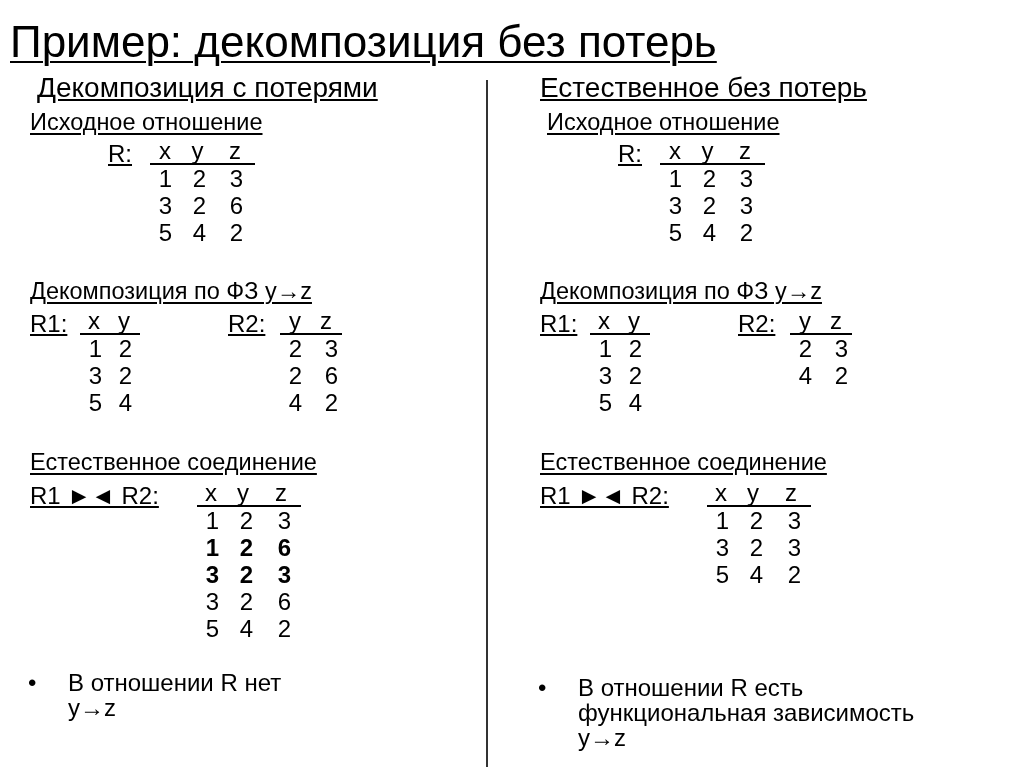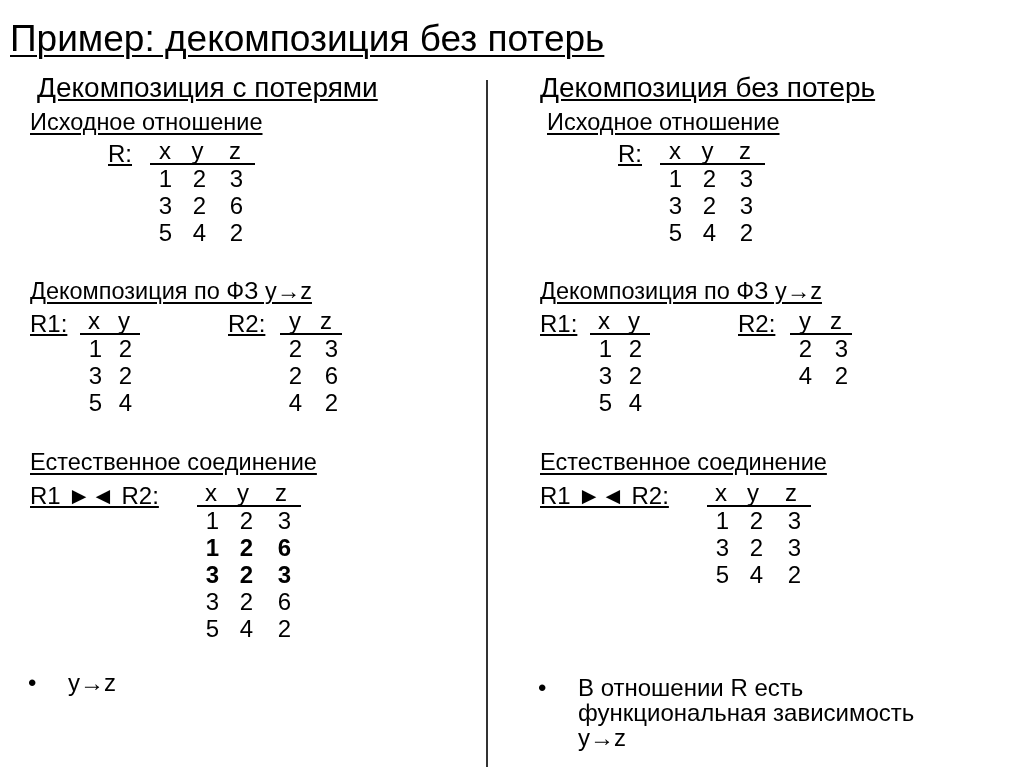--- a/index.html
+++ b/index.html
@@ -2,21 +2,21 @@
 <html><head>
 <meta charset="utf-8">
 <style>
   html, body { margin:0; padding:0; }
   body {
     width:1024px; height:767px; position:relative; overflow:hidden;
     background:#ffffff; color:#000000;
     font-family:"Liberation Sans", sans-serif;
   }
   .abs { position:absolute; white-space:nowrap; line-height:1;text-decoration:underline; }
-  .title { left:10px; top:20px; font-size:37px; text-decoration:underline; text-decoration-thickness:2px; text-underline-offset:4px; }
+  .title { left:10px; top:20px; font-size:44px; text-decoration:underline; text-decoration-thickness:2px; text-underline-offset:4px; }
   .colhead { font-size:28px; }
   .sect { font-size:23.5px; text-decoration:underline; text-decoration-thickness:2px; text-underline-offset:3px; }
   .txt { font-size:24px; }
   .divider { position:absolute; left:486px; top:80px; width:2px; height:687px; background:#333; }
 
   .rel { position:absolute; font-size:24px; line-height:27px; }
   .rel .hdr { display:flex; border-bottom:2px solid #000; line-height:22px; padding-bottom:1px; }
   .rel .row { display:flex; }
   .rel .c { text-align:right; }
   .rel .bold { font-weight:bold; }
@@ -129,25 +129,26 @@
   <div class="row">
     <span class="c" style="width:22px">5</span>
     <span class="c" style="width:34px">4</span>
     <span class="c" style="width:38px">2</span>
   </div>
 </div>
 
 <div class="bullet" style="left:28px; top:670px; width:450px;">
   <span class="dot">•</span>
   <div class="body">
+    <div>В отношении R нет</div>
     <div>y→z</div>
   </div>
 </div>
 
-<div class="abs colhead" style="left:540px; top:74px;">Декомпозиция без потерь</div>
+<div class="abs colhead" style="left:540px; top:74px;">Естественное без потерь</div>
 <div class="abs sect" style="left:547px; top:111px;">Исходное отношение</div>
 <div class="abs txt" style="left:618px; top:142px;">R:</div>
 <div class="rel" style="left:660px; top:140px;">
   <div class="hdr">
     <span class="c" style="width:30px">x</span>
     <span class="c" style="width:35px">y</span>
     <span class="c" style="width:40px">z</span>
   </div>
   <div class="row">
     <span class="c" style="width:22px">1</span>

